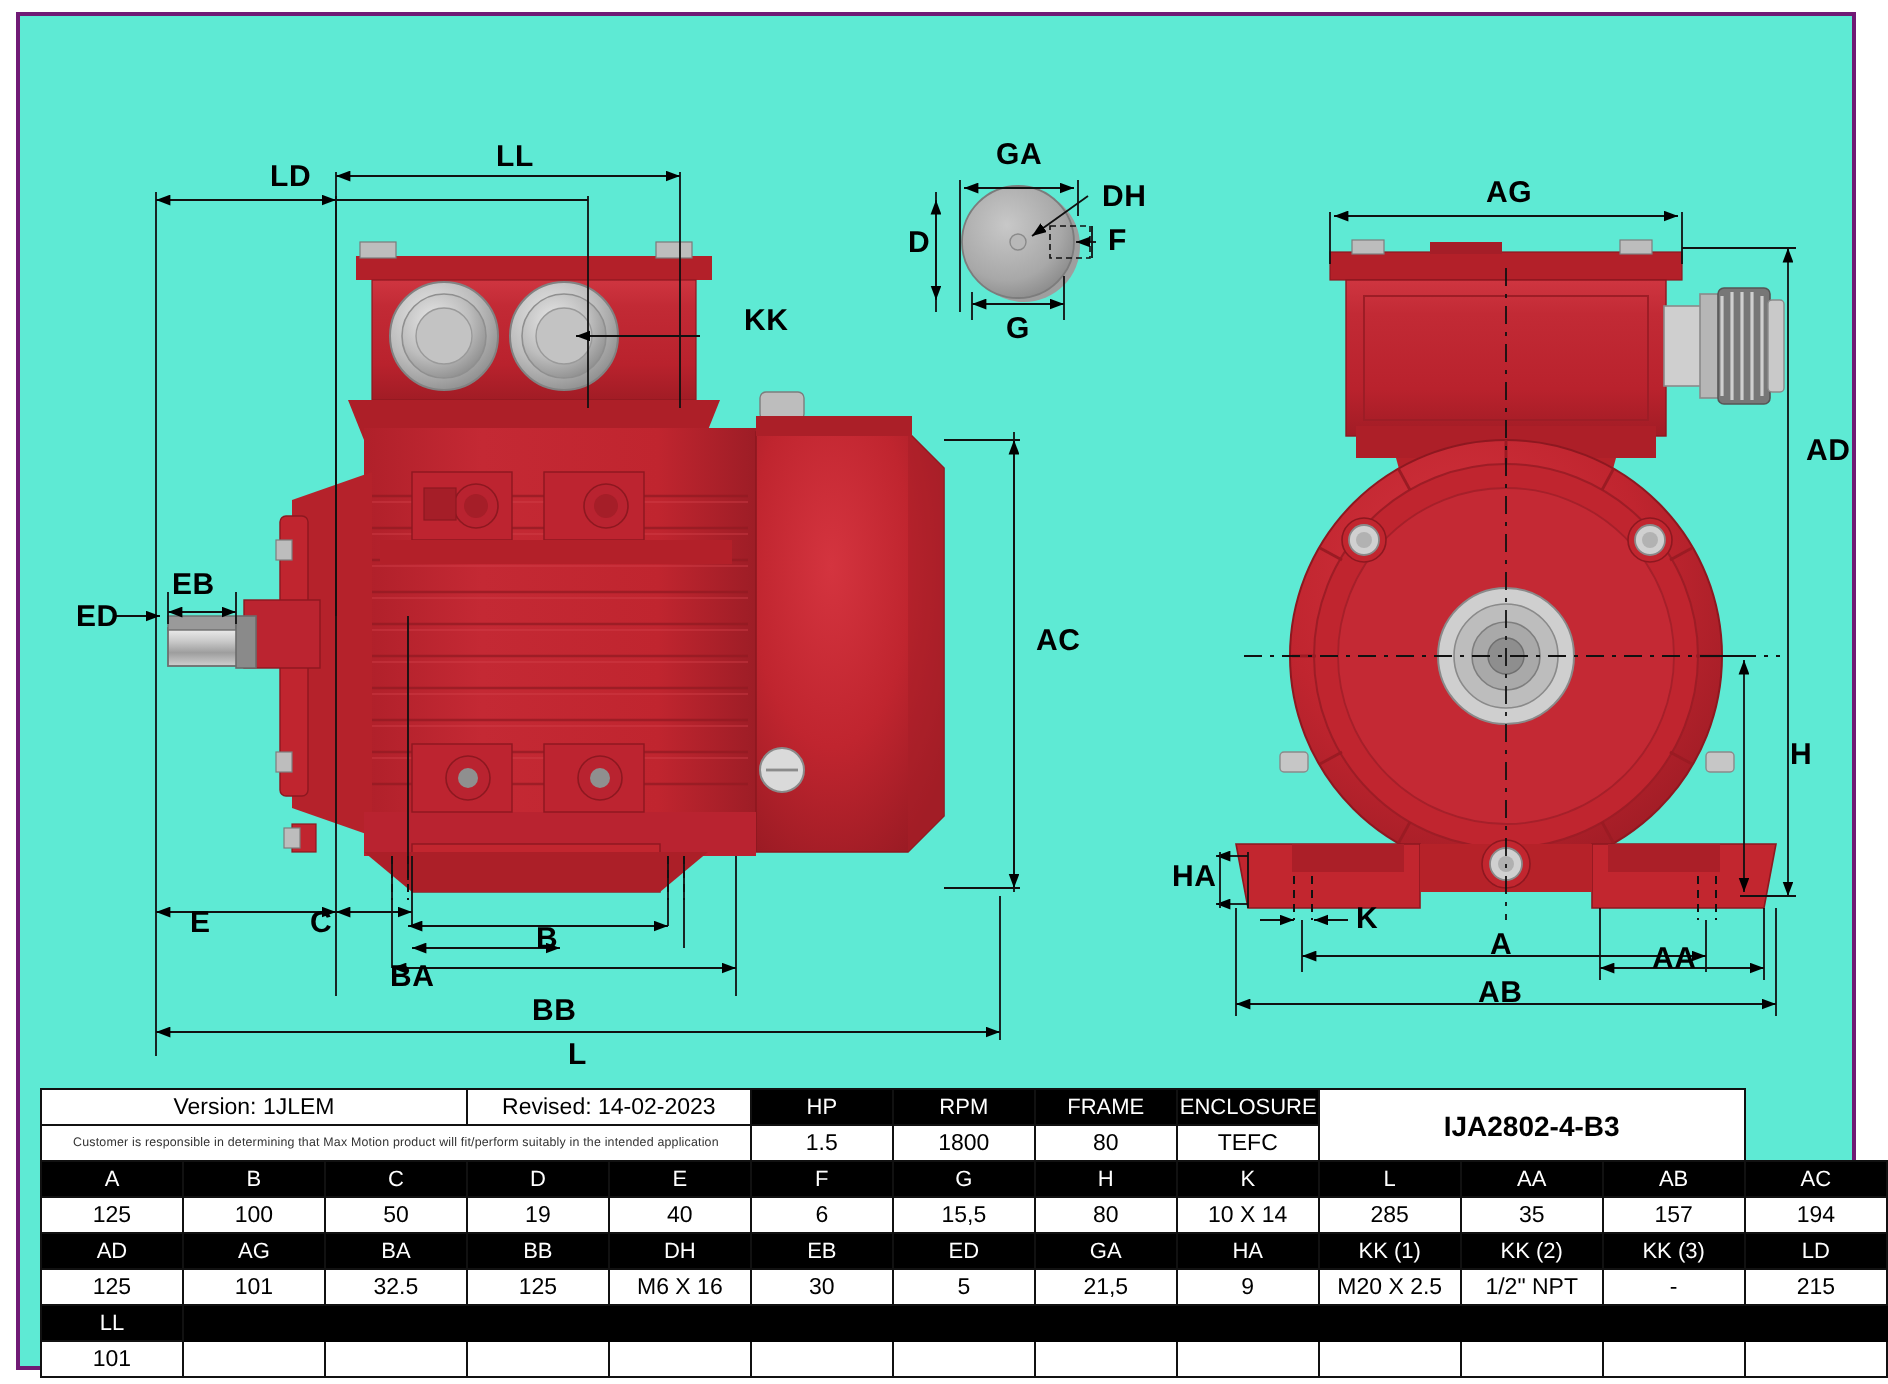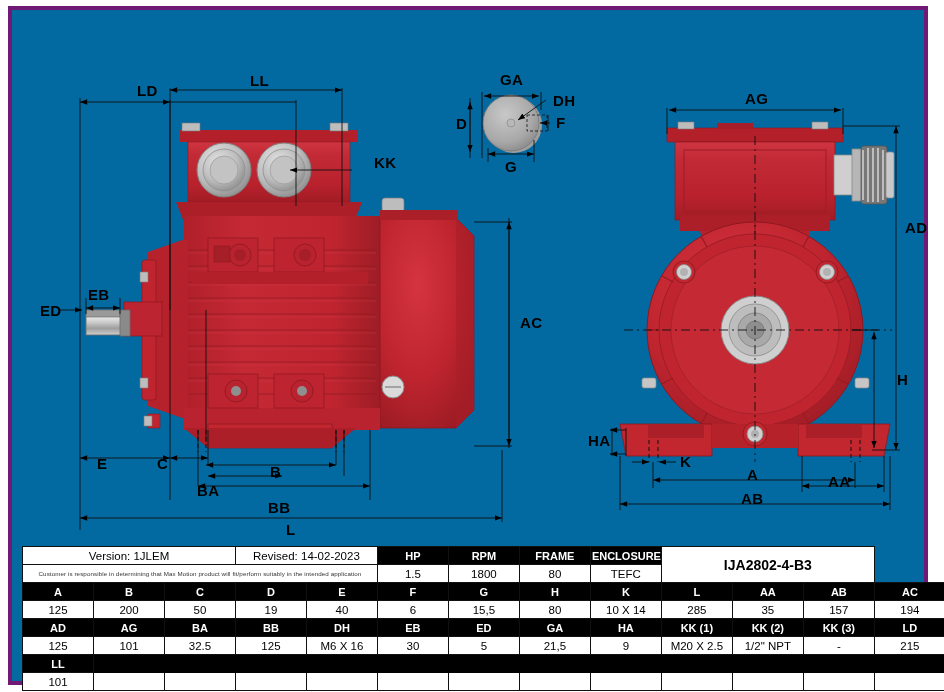--- a/index.html
+++ b/index.html
@@ -15,22 +15,22 @@
     position:relative;
     width:944px; height:692px;
     background:#fff;
   }
 
   
   #frame {
     position:absolute;
     left:8px; top:6px;
     width:920px; height:679px;
-    border:4px solid #701a75;
-    background:#0369a1;
+    border:2px solid #701a75;
+    background:#5eead4;
   }
 
   
   #drawing {
     position:absolute;
     left:0; top:0;
     width:924px; height:524px;
   }
   #drawing svg { display:block; }
 
@@ -62,21 +62,21 @@
     color:#000;
     height:18px;
     padding:0 1px;
     background:#fff;
     overflow:hidden;
     white-space:nowrap;
   }
   #spectable td.hdr {
     background:#000;
     color:#fff;
-    font-weight:bold;
+    font-weight:normal;
     font-size:11px;
     margin-left:39px;
   }
   #spectable td.hdr.empty { border-color:#000; }
   #spectable td.model {
     font-weight:bold;
     font-size:14px;
   }
   #spectable td.note {
     font-size:6.2px;
@@ -504,21 +504,21 @@
           <td class="hdr">H</td>
           <td class="hdr">K</td>
           <td class="hdr">L</td>
           <td class="hdr">AA</td>
           <td class="hdr">AB</td>
           <td class="hdr">AC</td>
         </tr>
 
         <tr>
           <td>125</td>
-          <td>200</td>
+          <td>100</td>
           <td>50</td>
           <td>19</td>
           <td>40</td>
           <td>6</td>
           <td>15,5</td>
           <td>80</td>
           <td>10 X 14</td>
           <td>285</td>
           <td>35</td>
           <td>157</td>

